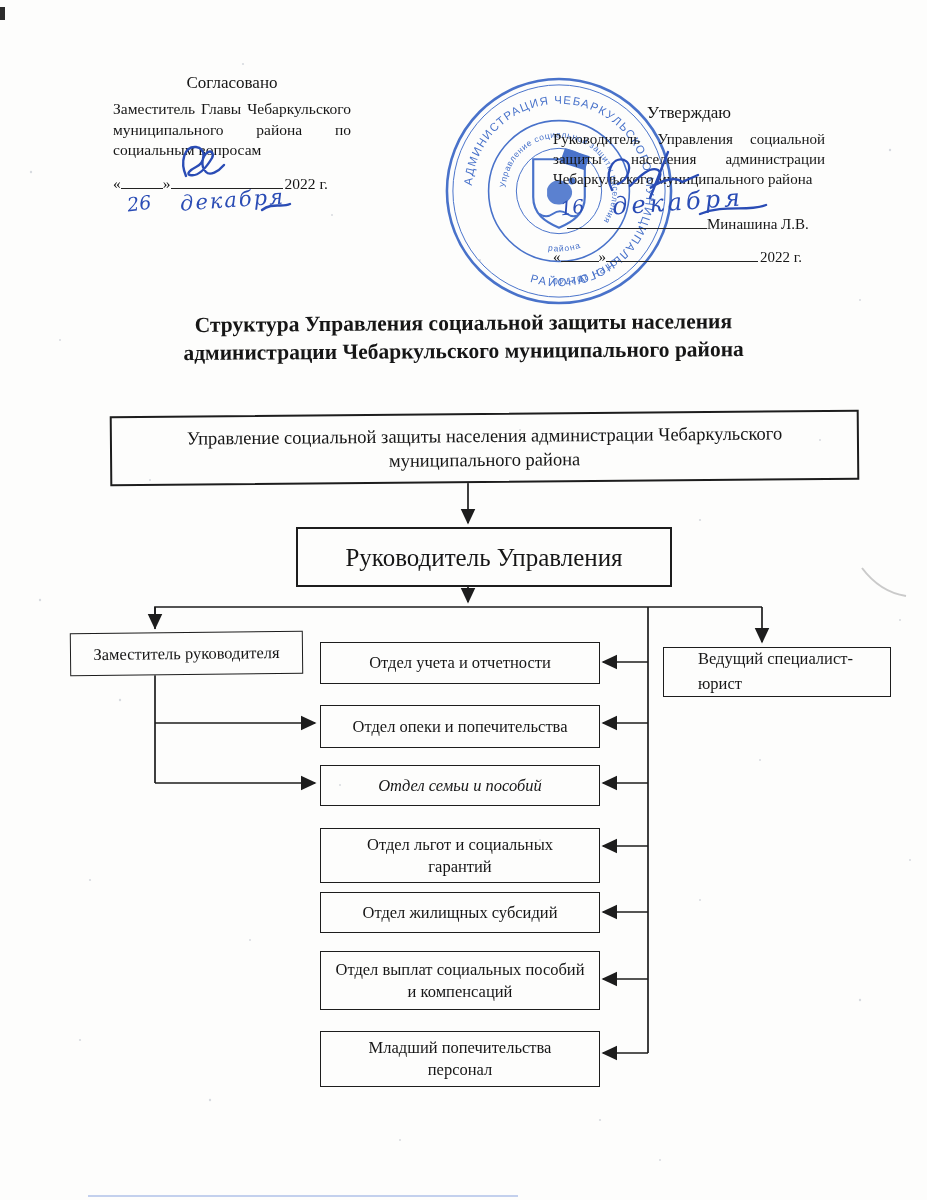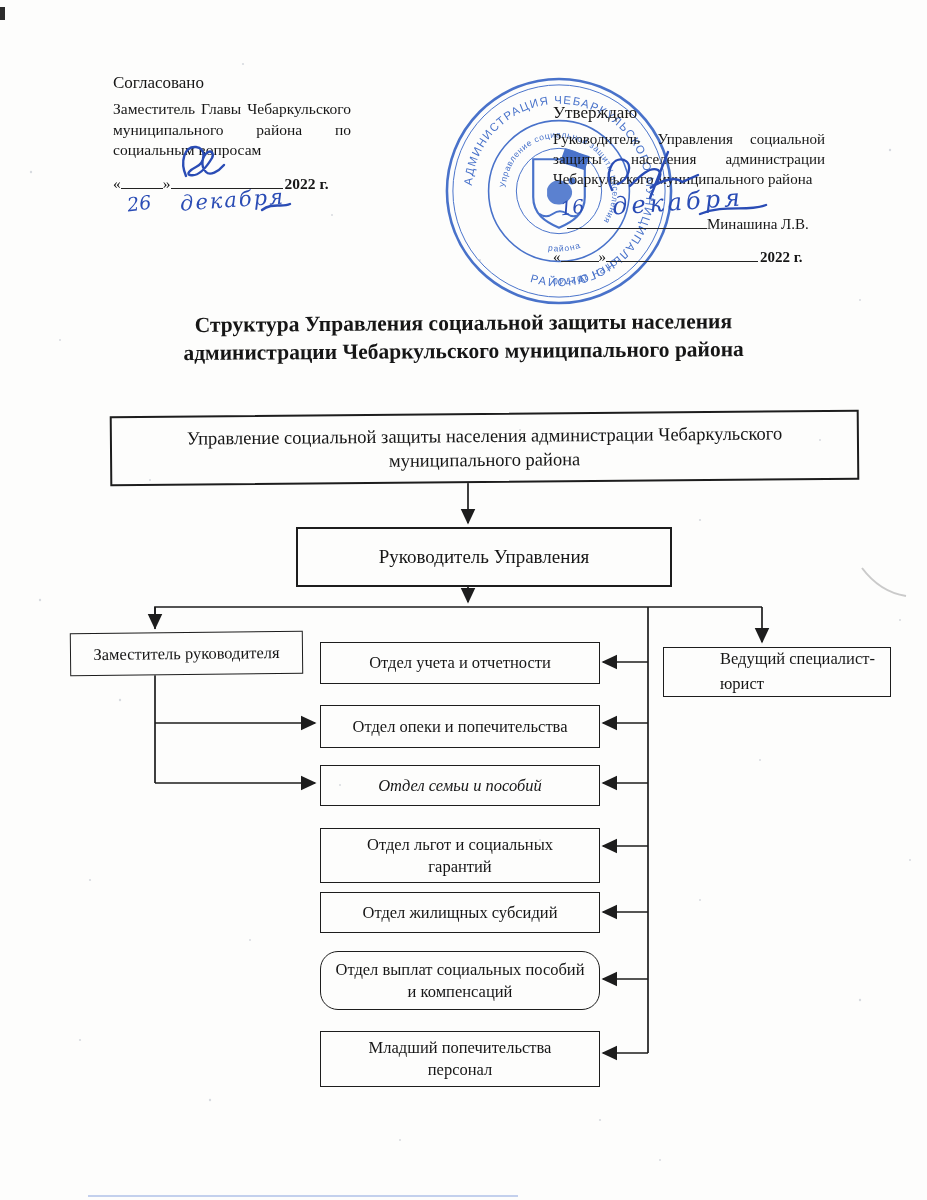--- a/index.html
+++ b/index.html
@@ -1,25 +1,25 @@
 <!DOCTYPE html>
 <html><head>
 <meta charset="utf-8">
 <style>
   html,body{margin:0;padding:0;background:#e8e8e8;}
   #page{position:relative;width:927px;height:1200px;background:#fdfdfc;overflow:hidden;
         font-family:"Liberation Serif", serif;color:#161616;}
   
   .appr{position:absolute;font-size:15.5px;line-height:1.34;}
-  .appr .hd{text-align:left;font-size:17px;margin-bottom:4px;}
+  .appr .hd{text-align:center;font-size:17px;margin-bottom:4px;}
   .appr .body{text-align:justify;}
   .u{display:inline-block;border-bottom:1.2px solid #222;height:15px;vertical-align:baseline;}
   .sig-row{margin-top:26px;white-space:nowrap;}
   .date-row{margin-top:12px;white-space:nowrap;}
-  .year{margin-left:2px;font-weight:bold;}
+  .year{margin-left:2px;}
   
   #doc-title{position:absolute;top:310px;left:0;width:927px;text-align:center;
              font-weight:bold;font-size:21.5px;line-height:1.3;transform:rotate(-0.4deg);}
   
   .box{position:absolute;border:1.6px solid #1d1d1d;background:#fdfdfc;display:flex;
        align-items:center;justify-content:center;text-align:center;font-size:16.5px;
        line-height:1.32;z-index:2;}
   .box.big{border-width:2px;font-size:18.5px;}
   .box .inner{max-width:660px;}
   svg.layer{position:absolute;left:0;top:0;z-index:1;}
@@ -128,29 +128,29 @@
       <line x1="155" y1="673" x2="155" y2="783"></line>
       <line x1="155" y1="723" x2="315" y2="723" marker-end="url(#arr)"></line>
       <line x1="155" y1="783" x2="315" y2="783" marker-end="url(#arr)"></line>
     </g>
   </svg>
 
   <div class="box big" style="left:110px;top:413px;width:745px;height:66px;transform:rotate(-0.5deg);">
     <div class="inner">Управление социальной защиты населения администрации Чебаркульского муниципального района</div>
   </div>
 
-  <div class="box big" style="left:296px;top:527px;width:372px;height:56px;font-size:19px;">
+  <div class="box big" style="left:296px;top:527px;width:372px;height:56px;font-size:25px;">
     <div>Руководитель Управления</div>
   </div>
 
   <div class="box" style="left:70px;top:632px;width:231px;height:41px;transform:rotate(-0.6deg);">
     <div>Заместитель руководителя</div>
   </div>
 
-  <div class="box" style="left:663px;top:647px;width:214px;height:48px;justify-content:flex-end;text-align:left;padding-left:12px;line-height:1.5;">
+  <div class="box" style="left:663px;top:647px;width:214px;height:48px;justify-content:center;text-align:left;padding-left:12px;line-height:1.5;">
     <div style="max-width:170px">Ведущий специалист-юрист</div>
   </div>
 
   <div class="box" style="left:320px;top:642px;width:278px;height:40px;">
     <div>Отдел учета и отчетности</div>
   </div>
 
   <div class="box" style="left:320px;top:705px;width:278px;height:41px;">
     <div>Отдел опеки и попечительства</div>
   </div>
@@ -160,21 +160,21 @@
   </div>
 
   <div class="box" style="left:320px;top:892px;width:278px;height:39px;">
     <div>Отдел жилищных субсидий</div>
   </div>
 
   <div class="box" style="left:320px;top:828px;width:278px;height:53px;">
     <div style="max-width:215px">Отдел льгот и социальных гарантий</div>
   </div>
 
-  <div class="box" style="left:320px;top:951px;width:278px;height:57px;border-radius:18px;">
+  <div class="box" style="left:320px;top:951px;width:278px;height:57px;">
     <div style="max-width:250px">Отдел выплат социальных пособий и компенсаций</div>
   </div>
 
   <div class="box" style="left:320px;top:1031px;width:278px;height:54px;">
     <div style="max-width:200px">Младший попечительства персонал</div>
   </div>
 
   <svg class="toplayer" width="927" height="1200">
     <g stroke="#2a4cb5" stroke-width="2.4" fill="none" stroke-linecap="round">
       <path d="M186 176 C180 162 184 146 196 147 C206 148 206 162 196 167 C190 170 186 174 190 175 C198 177 206 168 212 158 C214 154 212 150 208 152 C202 156 200 166 206 172 C210 176 218 172 224 165"></path>

